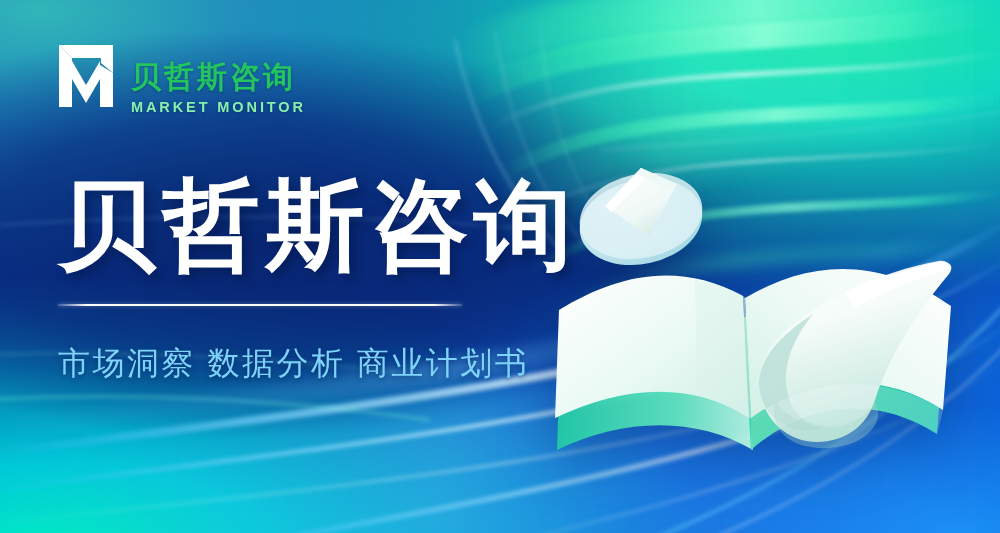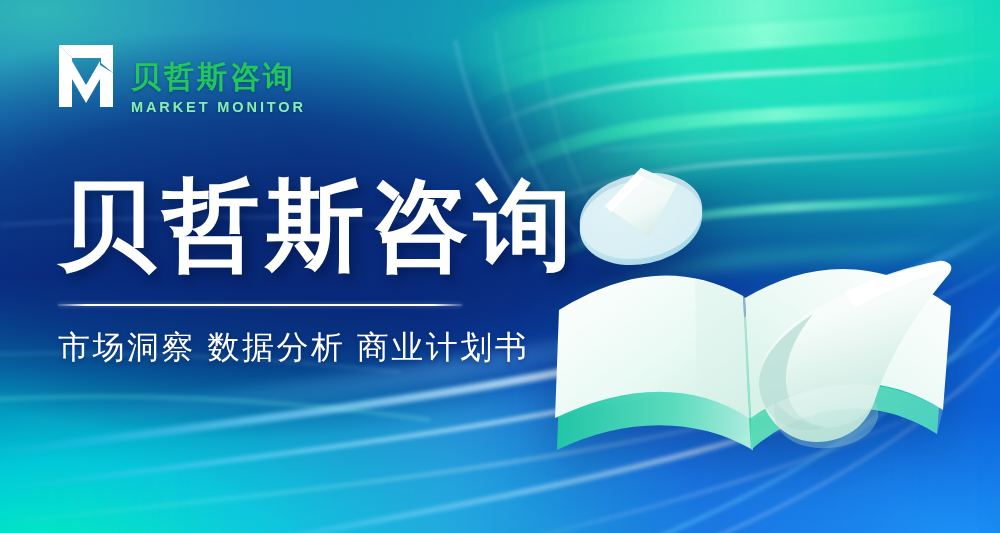--- a/index.html
+++ b/index.html
@@ -66,22 +66,22 @@
     letter-spacing:6px; line-height:1.02;
     text-shadow:5px 6px 10px rgba(3,20,64,.45);
     white-space:nowrap;
   }
   .rule{
     width:404px; height:2px; margin-top:28px;
     background:linear-gradient(90deg,rgba(255,255,255,.20) 0%,#ffffff 7%,#ffffff 93%,rgba(255,255,255,.20) 100%);
     box-shadow:0 0 4px rgba(255,255,255,.35);
   }
   .subhead{
-    margin-top:20px;
-    color:#ffffff;
+    margin-top:36px;
+    color:#7dd3fc;
     font-size:32px; font-weight:400;
     letter-spacing:2.5px;
     white-space:nowrap;
     text-shadow:0 2px 5px rgba(3,20,64,.40);
   }
 
   
   .book{
     position:absolute; left:545px; top:150px;
     width:420px; height:310px; z-index:7;

